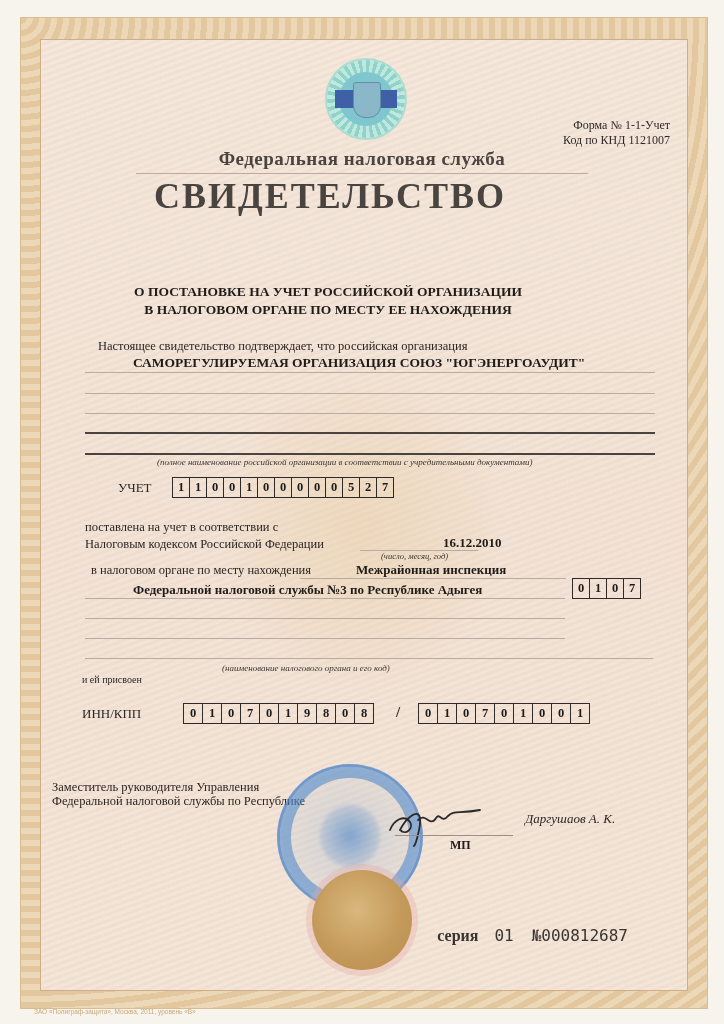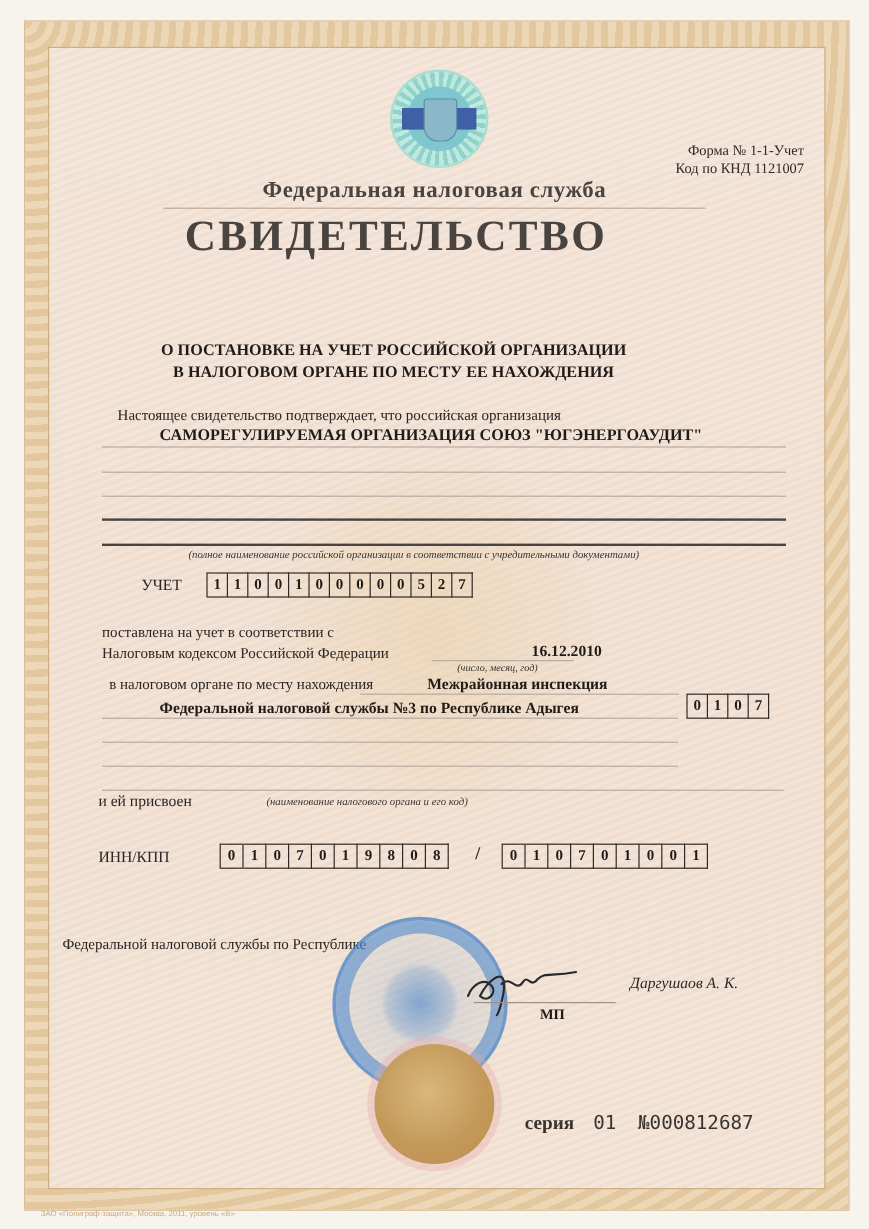--- a/index.html
+++ b/index.html
@@ -160,21 +160,21 @@
   <div class="cell">0</div>
   <div class="cell">1</div>
   <div class="cell">0</div>
   <div class="cell">7</div>
 </div>
 <div class="hline" style="left:85px; top:618px; width:480px;"></div>
 <div class="hline" style="left:85px; top:638px; width:480px;"></div>
 <div class="hline" style="left:85px; top:658px; width:568px;"></div>
 <div class="abs caption" style="left:222px; top:663px;">(наименование налогового органа и его код)</div>
 
-<div class="abs text-sm" style="left:82px; top:660px; font-size:13px;">и ей присвоен</div>
+<div class="abs text-sm" style="left:82px; top:674px; font-size:10px;">и ей присвоен</div>
 <div class="abs text-sm" style="left:82px; top:706px; font-size:13px;">ИНН/КПП</div>
 <div class="digit-row" style="left:183px; top:703px;">
   <div class="cell w18">0</div>
   <div class="cell w18">1</div>
   <div class="cell w18">0</div>
   <div class="cell w18">7</div>
   <div class="cell w18">0</div>
   <div class="cell w18">1</div>
   <div class="cell w18">9</div>
   <div class="cell w18">8</div>
@@ -188,20 +188,21 @@
   <div class="cell w18">0</div>
   <div class="cell w18">7</div>
   <div class="cell w18">0</div>
   <div class="cell w18">1</div>
   <div class="cell w18">0</div>
   <div class="cell w18">0</div>
   <div class="cell w18">1</div>
 </div>
 
 <div class="abs text-sm" style="left:52px; top:780px; line-height:14px;">
+  <div>Заместитель руководителя Управления</div>
   <div>Федеральной налоговой службы по Республике</div>
 </div>
 
 <div class="stamp">
     <div class="eagle"></div>
   </div>
 <div class="gold-seal"></div>
 
 <svg class="signature" viewBox="0 0 110 48">
   <path d="M10 30 C 14 20, 24 14, 30 22 C 34 28, 26 36, 20 30 C 26 18, 38 8, 40 18 C 41 26, 36 44, 34 46 M 38 20 C 46 12, 50 28, 56 18 C 60 12, 62 24, 68 16 C 74 10, 78 14, 100 10" fill="none" stroke="#2a2a2a" stroke-width="1.8" stroke-linecap="round"></path>

